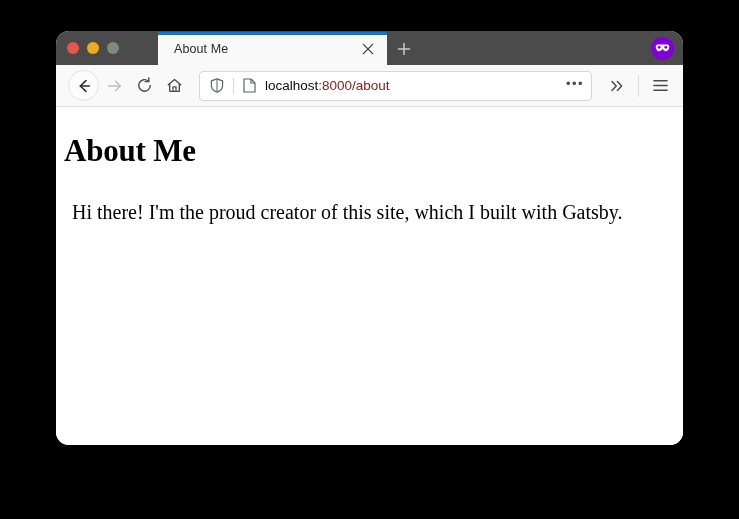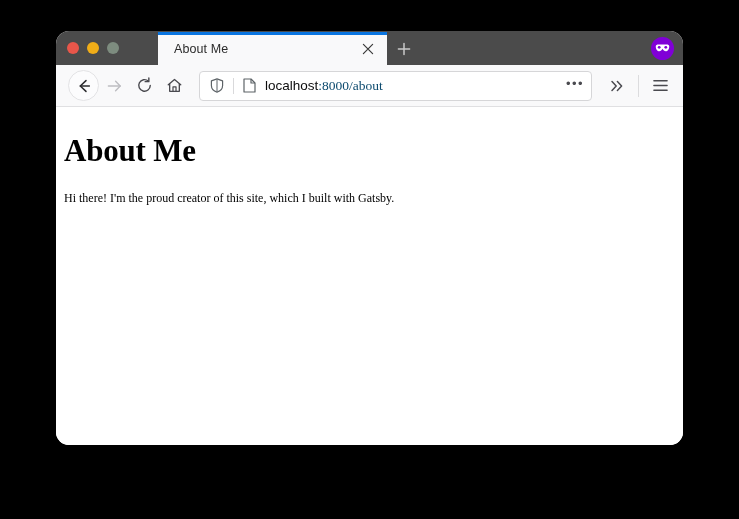--- a/index.html
+++ b/index.html
@@ -196,21 +196,21 @@
   }
   .url-text {
     flex: 1;
     font-size: 13.5px;
     color: #0c0c0d;
     margin-left: 7px;
     white-space: nowrap;
     overflow: hidden;
     min-width: 0;
   }
-  .url-text .dim { color: #0c4a6e; font-family: Liberation Serif, serif; }
+  .url-text .dim { color: #7f1d1d; }
   .url-dots {
     width: 24px;
     display: flex;
     align-items: center;
     justify-content: center;
     color: #4a4a4f;
     flex: none;
     letter-spacing: 1.5px;
     font-size: 13px;
     line-height: 1;
@@ -236,23 +236,23 @@
   .page-heading {
     margin: 0;
     padding-top: 26px;
     font-size: 31px;
     font-weight: bold;
     color: #000000;
     line-height: 1.16;
     letter-spacing: -0.2px;
   }
   .page-paragraph {
-    margin: 0;
+    margin: 8px;
     padding-top: 22px;
-    font-size: 12px;
+    font-size: 20px;
     color: #000000;
     line-height: 1.3;
   }
 
   svg { display: block; }
 </style>
 </head>
 <body>
 
 <div class="browser-window">

